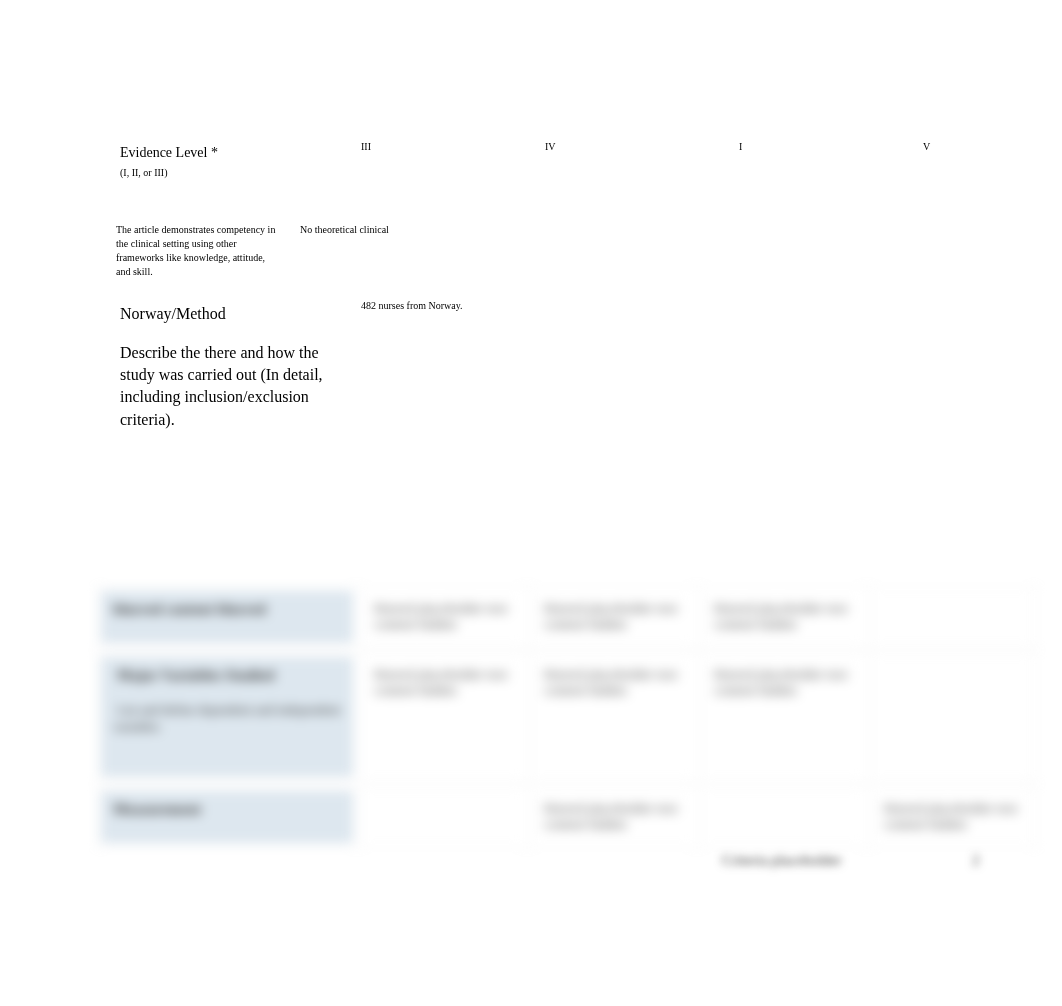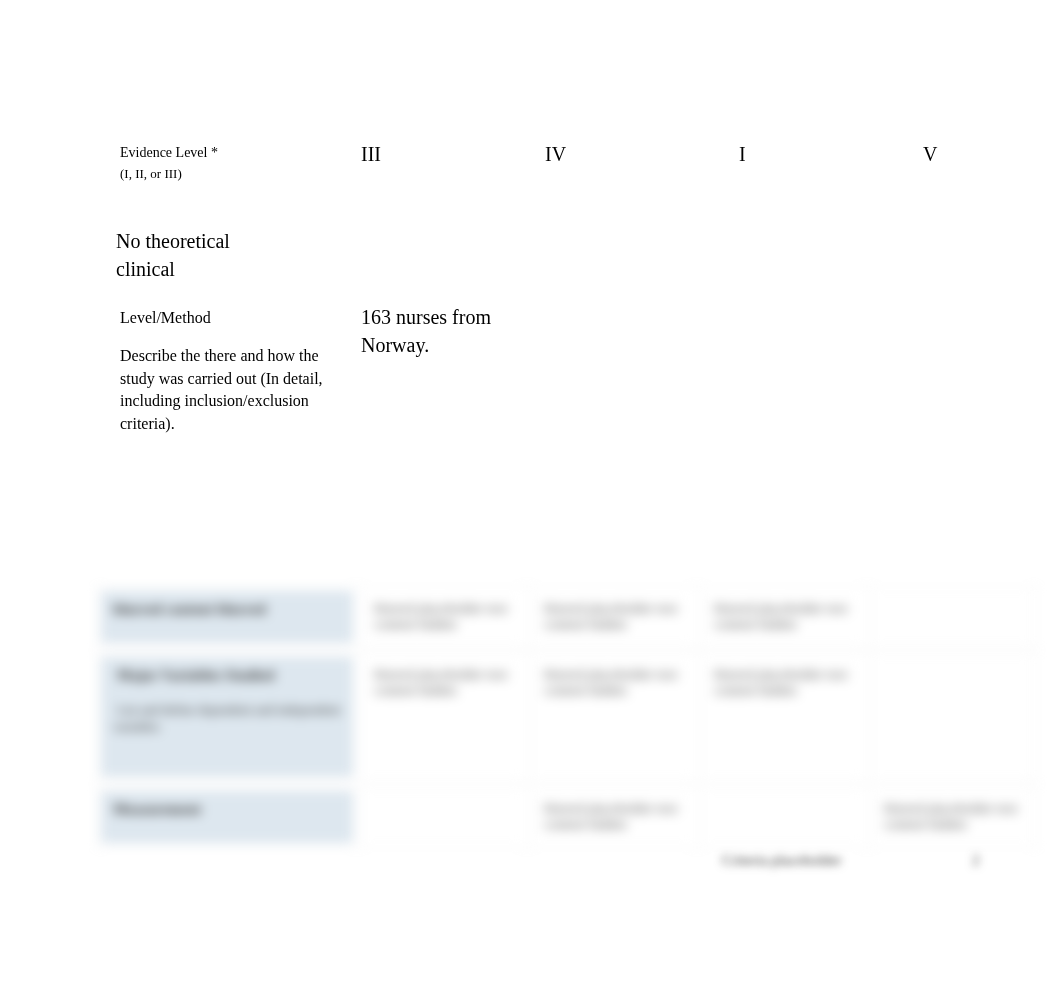--- a/index.html
+++ b/index.html
@@ -48,34 +48,34 @@
     }
     .col-d {
       width: 100px;
       flex-shrink: 0;
     }
     .label-main {
       font-size: 14px;
       line-height: 1.3;
     }
     .label-sub {
-      font-size: 13px;
+      font-size: 10px;
       line-height: 1.3;
     }
     .section-title {
       font-size: 16px;
       line-height: 1.4;
       margin-bottom: 16px;
     }
     .section-desc {
       font-size: 16px;
       line-height: 1.4;
     }
     .cell-text {
-      font-size: 20px;
+      font-size: 10px;
       line-height: 1.4;
     }
     .row-evidence {
       margin-bottom: 32px;
     }
     .row-conceptual {
       margin-bottom: 12px;
     }
     .row-design {
       margin-bottom: 30px;
@@ -147,30 +147,31 @@
       <div class="label-main">Evidence Level *</div>
       <div class="label-sub">(I, II, or III)</div>
     </div>
     <div class="col-a cell-text">III</div>
     <div class="col-b cell-text">IV</div>
     <div class="col-c cell-text">I</div>
     <div class="col-d cell-text">V</div>
   </div>
 
   <div class="row row-conceptual">
+    <div class="col-a cell-text">The article demonstrates competency in the clinical setting using other frameworks like knowledge, attitude, and skill.</div>
     <div class="col-b cell-text">No theoretical clinical</div>
     <div class="col-d cell-text"></div>
   </div>
 
   <div class="row row-design">
     <div class="col-label">
-      <div class="section-title">Level/Method</div>
+      <div class="section-title">Norway/Method</div>
       <div class="section-desc">Describe the there and how the study was carried out (In detail, including inclusion/exclusion criteria).</div>
     </div>
-    <div class="col-b cell-text">163 nurses from Norway.</div>
+    <div class="col-b cell-text">482 nurses from Norway.</div>
     <div class="col-d cell-text"></div>
   </div>
 
 </div>
 
 <div class="blurred-section">
   <div class="blur-row">
     <div class="blur-label">blurred content blurred</div>
     <div class="blur-cell">blurred placeholder text content hidden</div>
     <div class="blur-cell">blurred placeholder text content hidden</div>

